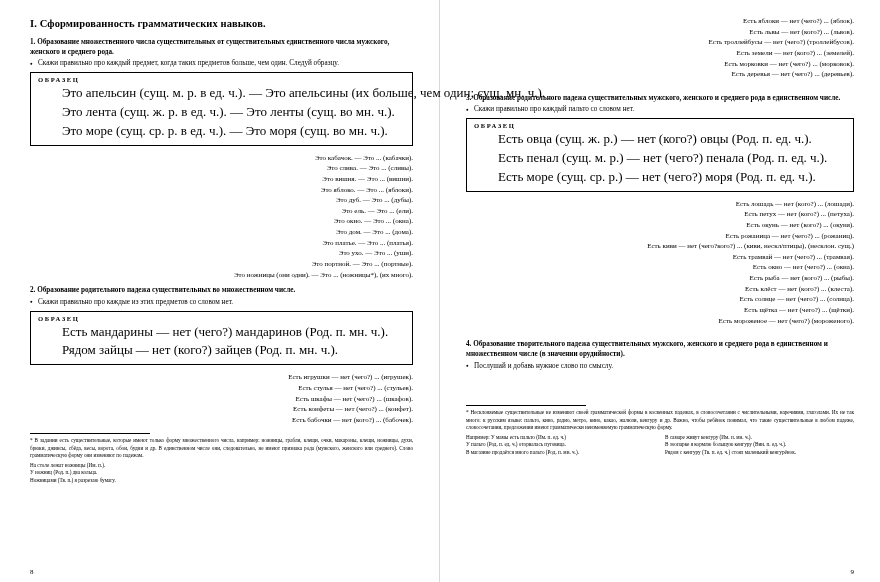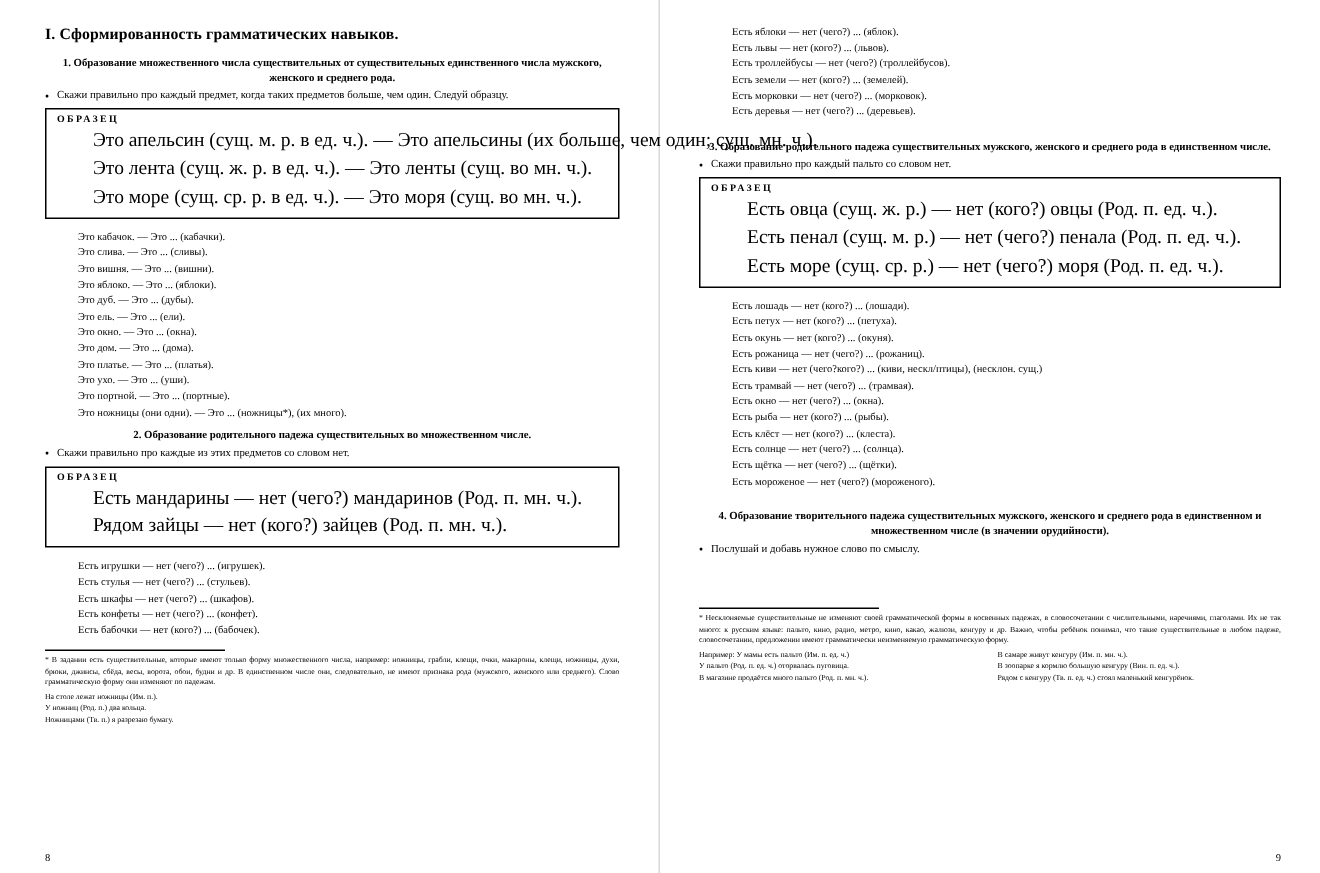--- a/index.html
+++ b/index.html
@@ -29,21 +29,20 @@
     font-size: 10.5px;
     font-weight: bold;
     margin: 4px 0 9px 0;
     letter-spacing: 0.1px;
   }
   .task {
     font-size: 7.2px;
     font-weight: bold;
     margin: 6px 0 2px 0;
     line-height: 1.35;
-    text-align: center;
   }
   .bullet {
     font-size: 7.2px;
     margin: 2px 0 3px 0;
     line-height: 1.35;
     padding-left: 8px;
     position: relative;
   }
   .bullet:before {
     content: "\25CF";
@@ -61,21 +60,21 @@
     font-weight: bold;
     letter-spacing: 1.6px;
     margin-bottom: 1px;
   }
   .sample-line {
     font-size: 13px;
     line-height: 1.45;
     white-space: nowrap;
     margin-left: 24px;
   }
-  .ex-list { margin: 4px 0 4px 0; }
+  .ex-list { margin: 4px 0 4px 0; text-align: right; }
   .ex-line {
     font-size: 7px;
     line-height: 1.52;
     padding-left: 22px;
     white-space: nowrap;
   }
   .footnote-rule {
     border: none;
     border-top: 1px solid #000;
     width: 120px;

